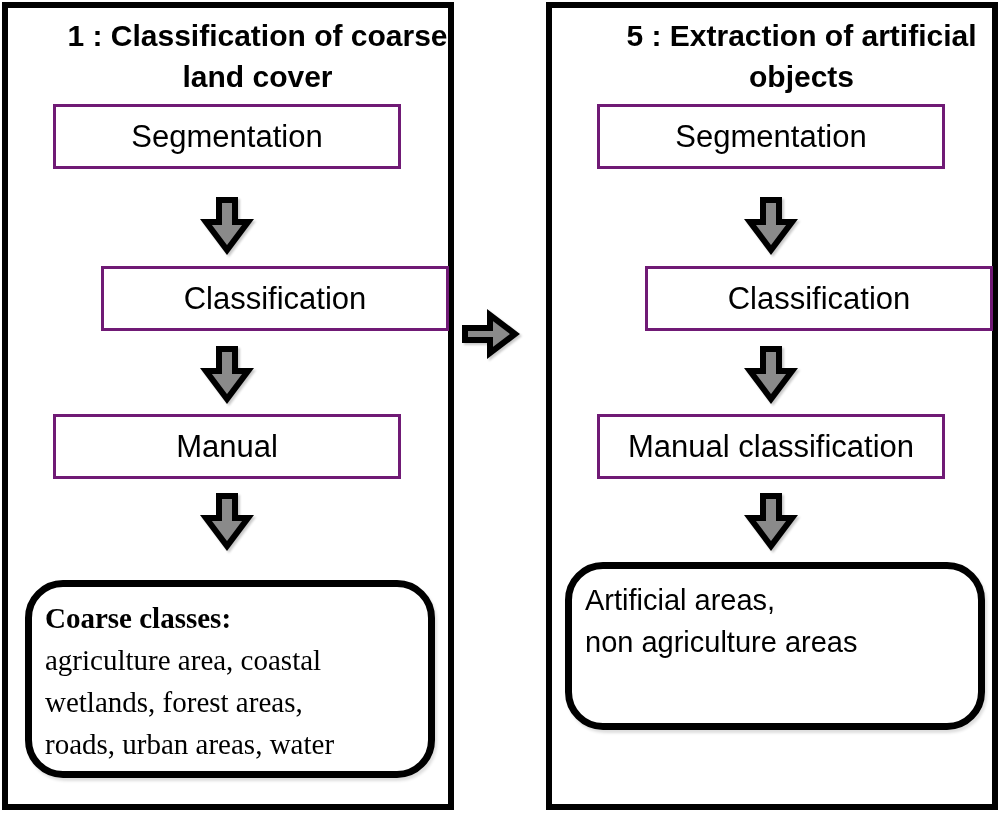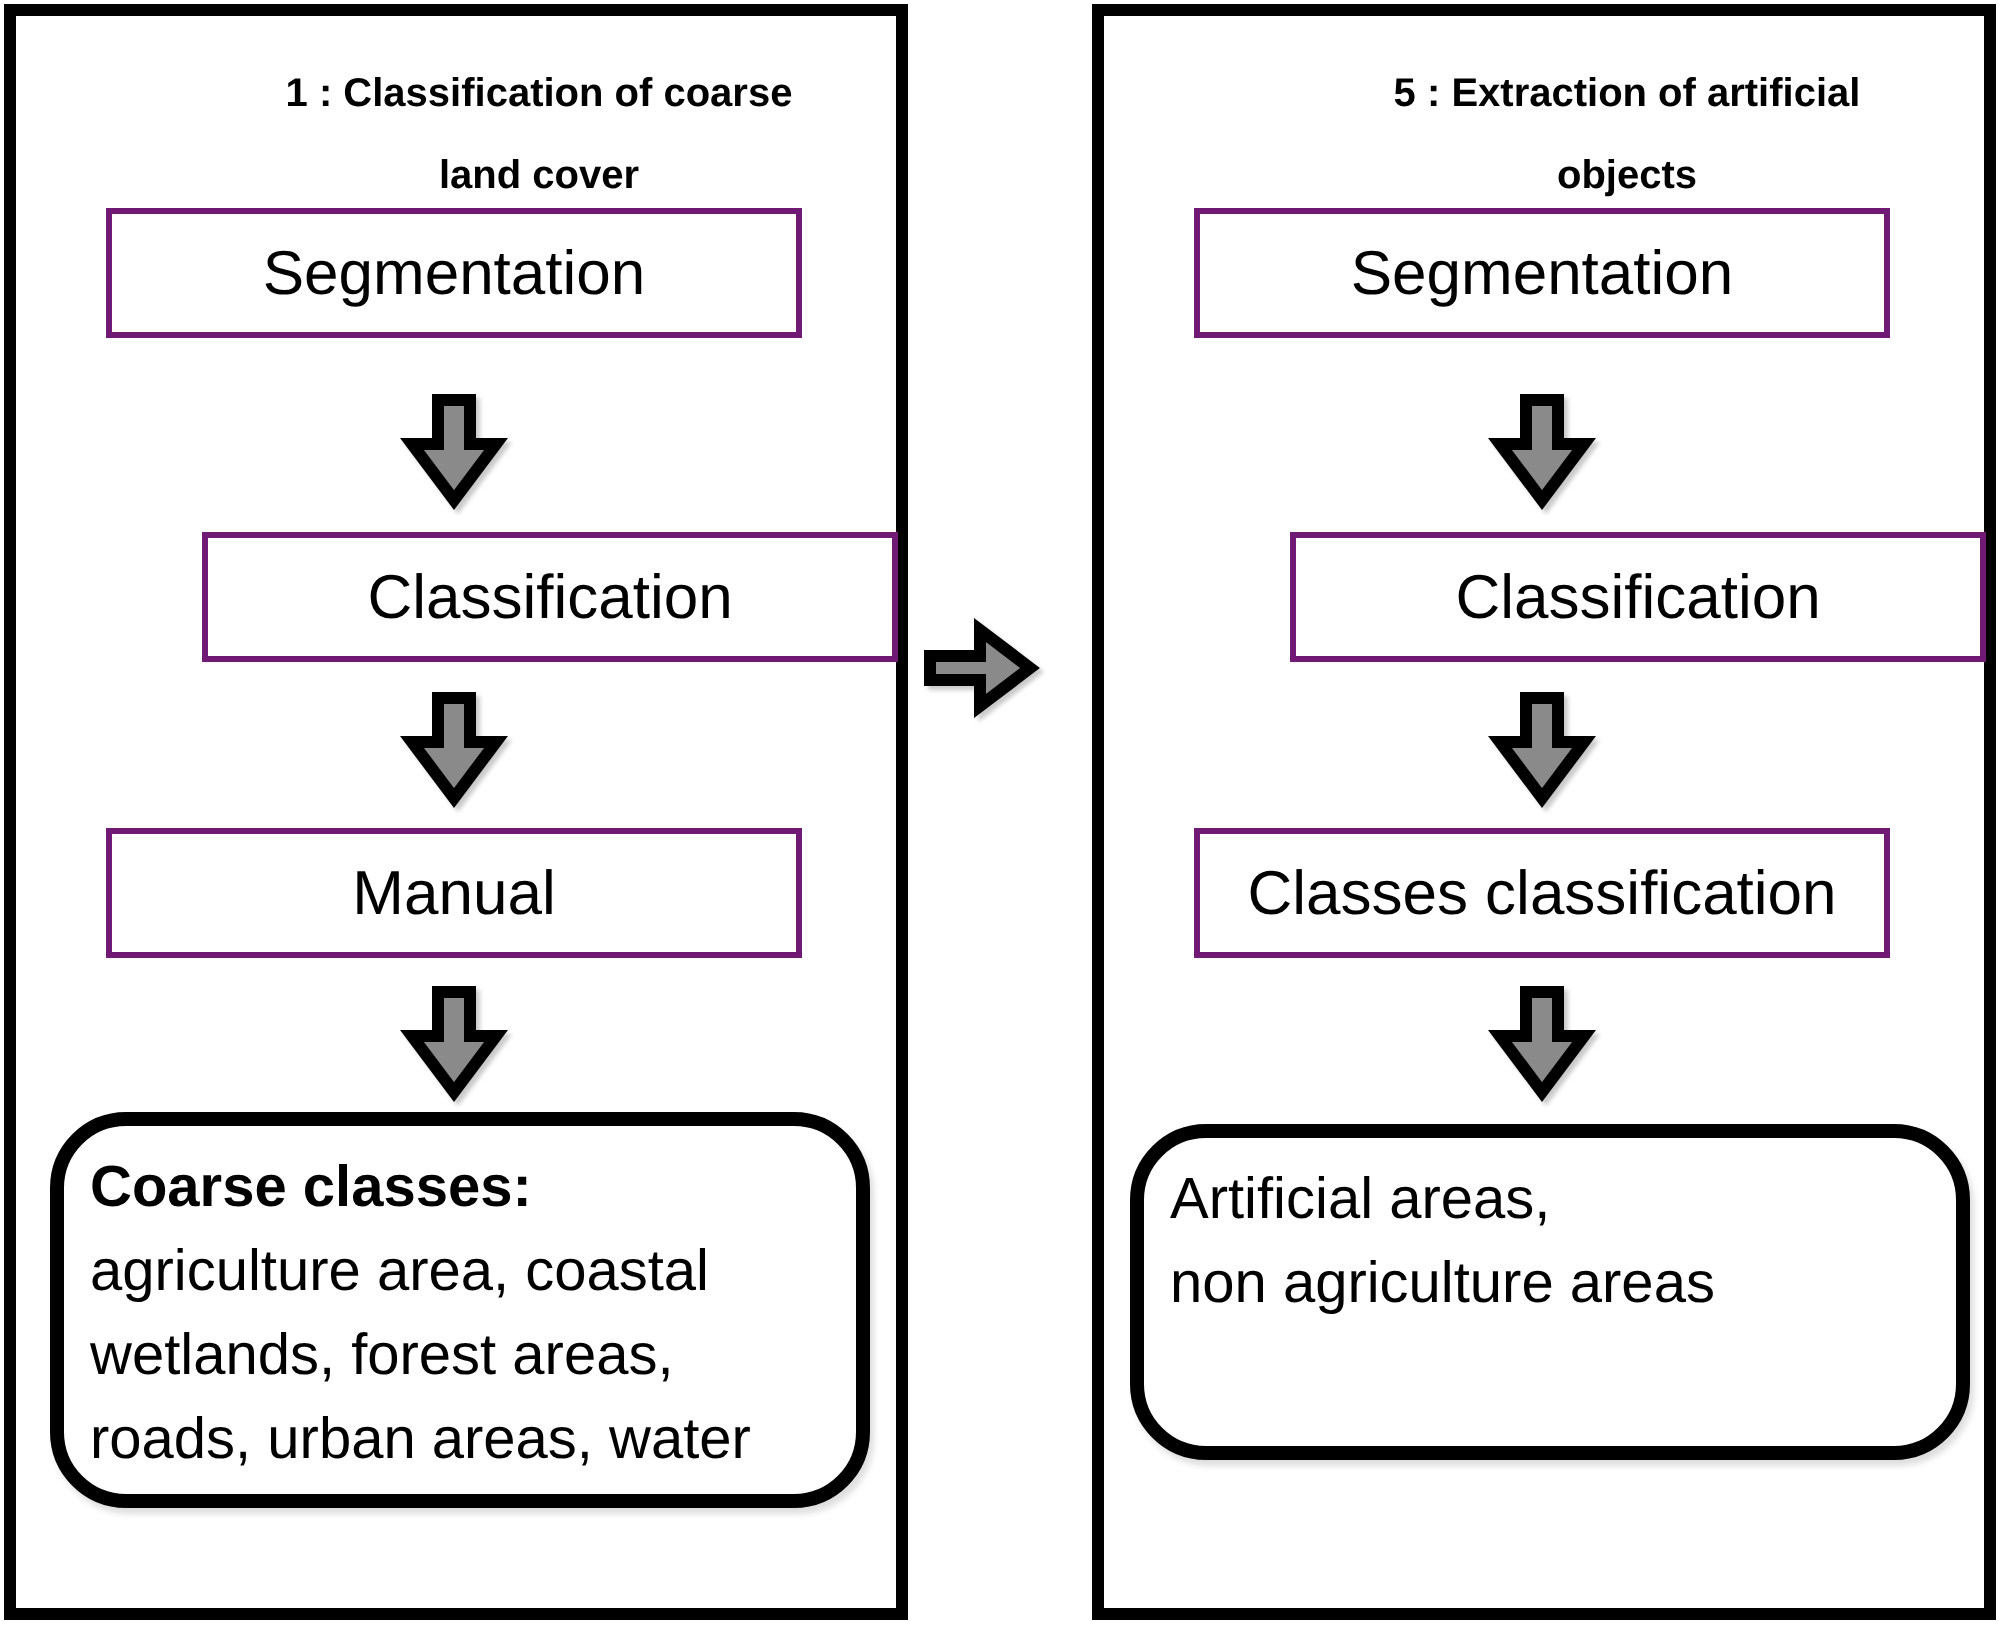--- a/index.html
+++ b/index.html
@@ -17,23 +17,23 @@
     width: 452px; height: 808px;
     border: 6px solid #000;
     box-sizing: border-box;
     background: #fff;
   }
   .panel-left  { left: 2px; }
   .panel-right { left: 546px; }
 
   .panel-title {
     position: absolute; top: 7px; left: 0;
-    width: 499px; margin: 12px;
+    width: 499px; margin: 0;
     text-align: center;
-    font-size: 20px; font-weight: bold;
+    font-size: 30px; font-weight: bold;
     line-height: 41px;
     white-space: pre-line;
   }
 
   .step-box {
     position: absolute; left: 45px;
     width: 348px; height: 65px;
     border: 3px solid #701a75;
     box-sizing: border-box;
     background: #fff;
@@ -63,21 +63,21 @@
     position: absolute;
     border: 7px solid #000;
     border-radius: 38px;
     box-sizing: border-box;
     background: #fff;
     padding: 10px 12px 0 13px;
     font-size: 29px;
     line-height: 42px;
     box-shadow: 2px 3px 3px #dedede;
   }
-  .panel-left  .result-box { left: 17px; top: 548px; width: 410px; height: 198px; }
+  .panel-left  .result-box { left: 17px; top: 572px; width: 410px; height: 198px; font-family: Liberation Serif, serif; }
   .panel-right .result-box { left: 13px; top: 554px; width: 420px; height: 168px; }
 
   .result-heading { font-weight: bold; }
   .result-body { white-space: pre-line; }
 </style>
 </head>
 <body>
 
 <div class="canvas">
 
@@ -124,21 +124,21 @@
     <svg class="arrow-down a1" width="50" height="56" viewBox="0 0 50 56" aria-hidden="true">
       <path d="M17 3 H33 V25 H46 L25 53 L4 25 H17 Z" stroke="#000" stroke-width="6" stroke-linejoin="miter" fill="#8a8a8a"></path>
     </svg>
 
     <div class="step-box step-2">Classification</div>
 
     <svg class="arrow-down a2" width="50" height="56" viewBox="0 0 50 56" aria-hidden="true">
       <path d="M17 3 H33 V25 H46 L25 53 L4 25 H17 Z" stroke="#000" stroke-width="6" stroke-linejoin="miter" fill="#8a8a8a"></path>
     </svg>
 
-    <div class="step-box step-3">Classes classification</div>
+    <div class="step-box step-3">Manual classification</div>
 
     <svg class="arrow-down a3" width="50" height="56" viewBox="0 0 50 56" aria-hidden="true">
       <path d="M17 3 H33 V25 H46 L25 53 L4 25 H17 Z" stroke="#000" stroke-width="6" stroke-linejoin="miter" fill="#8a8a8a"></path>
     </svg>
 
     <div class="result-box">
       <div class="result-body">Artificial areas,
 non agriculture areas</div>
     </div>
   </section>

